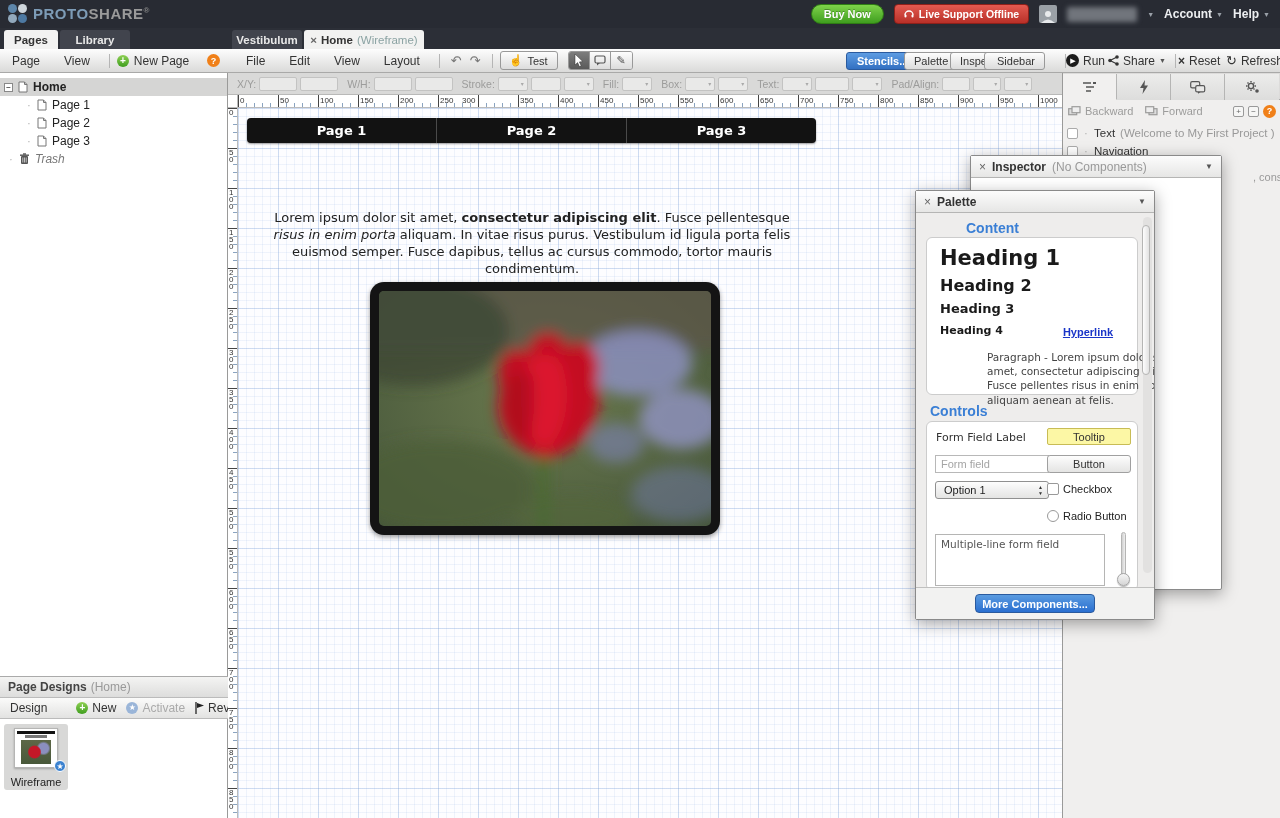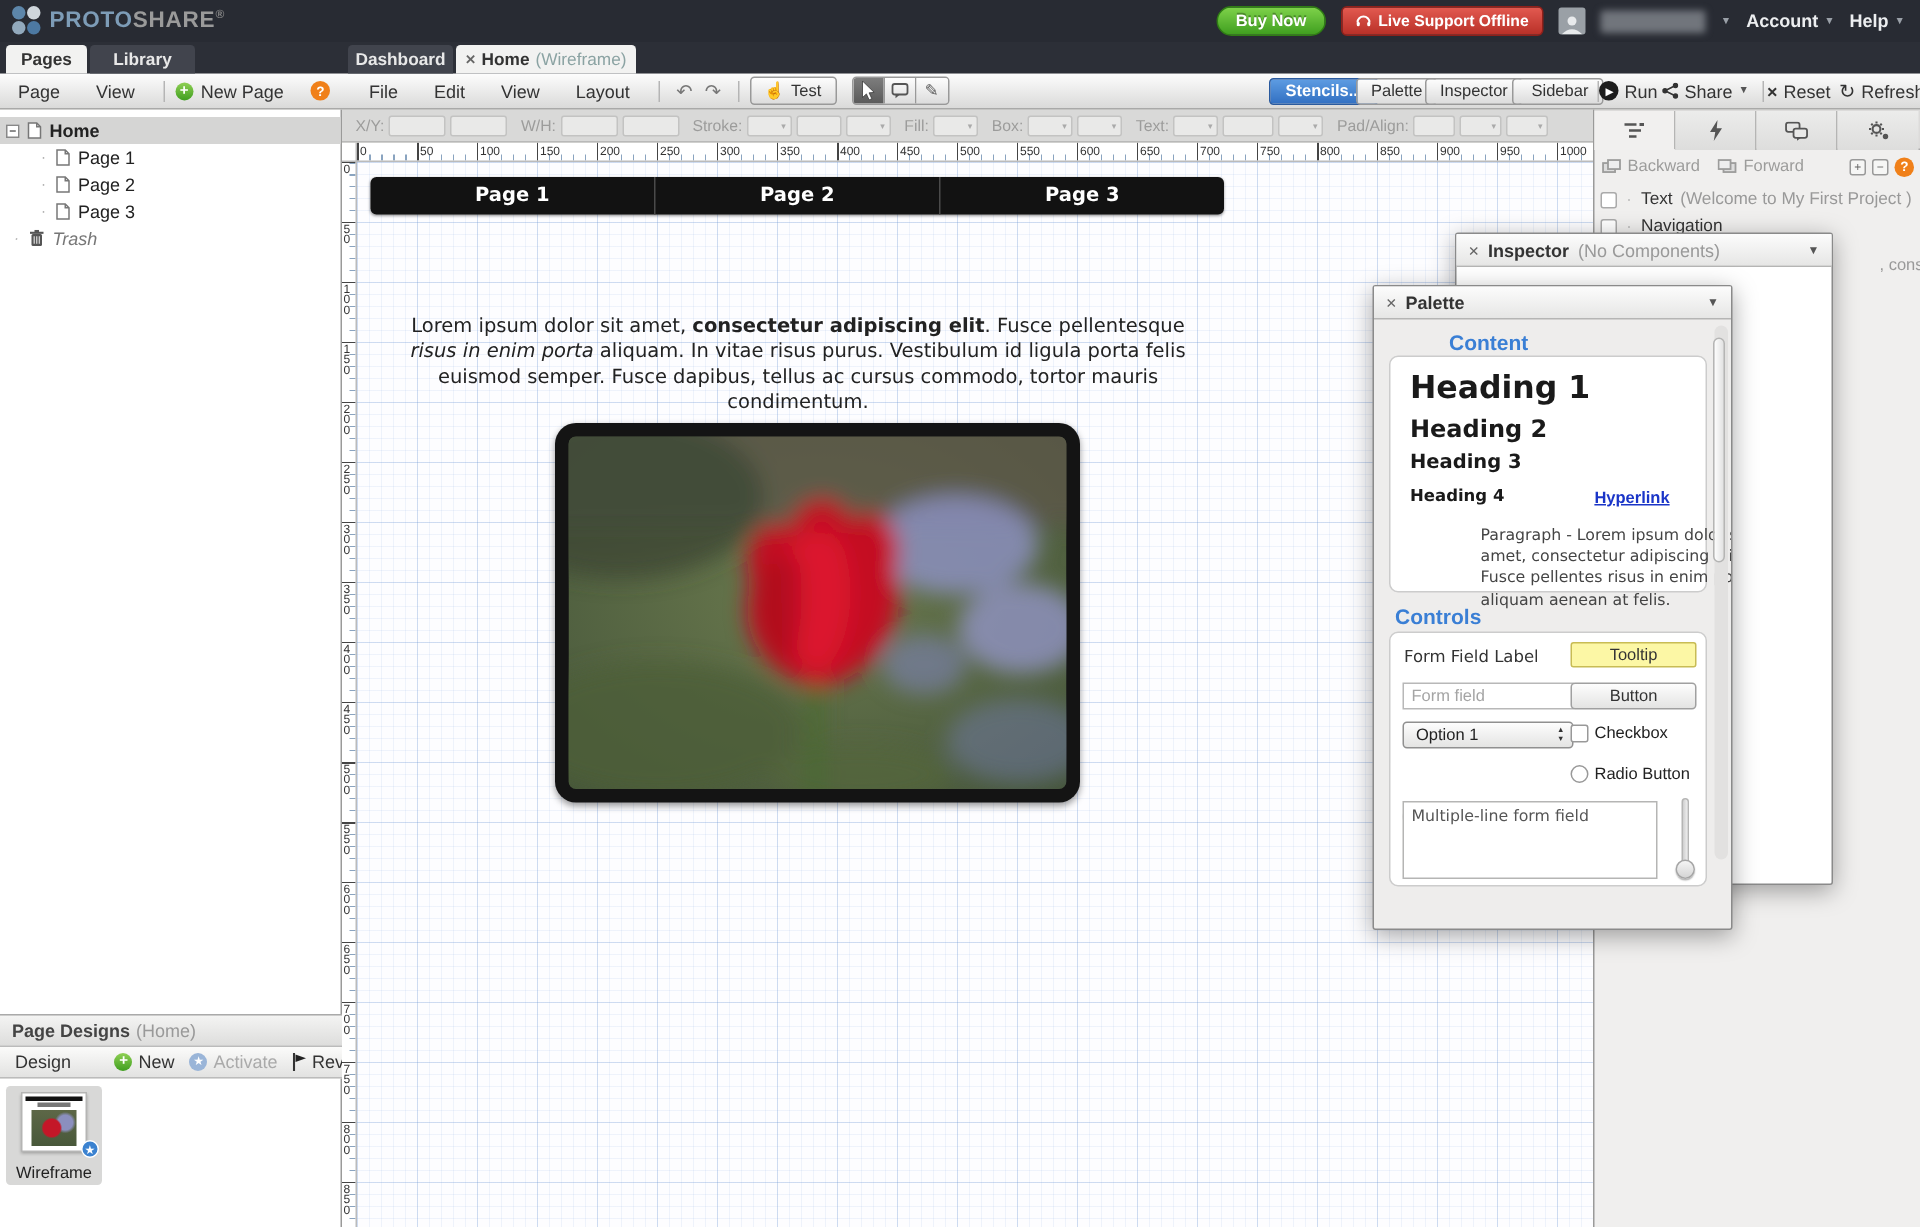--- a/index.html
+++ b/index.html
@@ -164,21 +164,21 @@
     <span class="hdr-link">
         <span>Help</span>
         <span class="hdr-caret">▼</span>
       </span>
   </div>
 </div>
 
 <div class="tabsrow">
   <div class="tab-light" style="left:4px;width:54px;">Pages</div>
   <div class="tab-dark" style="left:60px;width:70px;">Library</div>
-  <div class="tab-dark" style="left:232px;width:70px;">Dashboard</div>
+  <div class="tab-dark" style="left:232px;width:70px;">Vestibulum</div>
   <div class="tab-light" style="left:304px;width:120px;">
     <span style="color:#666;">×</span>
     <span>Home</span>
     <span style="color:#8ba3a3;font-weight:normal;">(Wireframe)</span>
   </div>
 </div>
 
 <div class="lefttb toolbar">
   <span class="menuitem">Page</span>
   <span class="menuitem">View</span>
@@ -213,21 +213,21 @@
           <path d="M3 8 L3 10.5 L6 8" fill="#555"></path>
         </svg>
       </span>
     <span class="segcell">
         <span style="font-size:11px;color:#555;">✎</span>
       </span>
   </span>
   <button class="bluebtn" style="position:absolute;left:618px;">Stencils...</button>
   <button class="graybtn" style="position:absolute;left:676px;">Palette</button>
   <button class="graybtn" style="position:absolute;left:722px;">Inspector</button>
-  <button class="graybtn" style="position:absolute;left:780px;padding-left:12px;">Sidebar</button>
+  <button class="graybtn" style="position:absolute;left:756px;padding-left:12px;">Sidebar</button>
   <span class="tbsep" style="position:absolute;left:830px;"></span>
   <span style="position:absolute;left:838px;display:flex;align-items:center;gap:4px;" class="tbtext">
       <span class="runplay">▶</span>
       <span>Run</span>
     </span>
   <span style="position:absolute;left:880px;display:flex;align-items:center;gap:4px;" class="tbtext">
     <svg width="11" height="11" viewBox="0 0 11 11">
         <circle cx="9" cy="2" r="1.8" fill="#333"></circle>
         <circle cx="2" cy="5.5" r="1.8" fill="#333"></circle>
         <circle cx="9" cy="9" r="1.8" fill="#333"></circle>
@@ -366,21 +366,21 @@
 </div>
 
 <div class="rulercorner"></div>
 <div class="hruler">
     <span class="htick" style="left: 2px;">0</span>
     <span class="htick" style="left: 42px;">50</span>
     <span class="htick" style="left: 82px;">100</span>
     <span class="htick" style="left: 122px;">150</span>
     <span class="htick" style="left: 162px;">200</span>
     <span class="htick" style="left: 202px;">250</span>
-    <span class="htick" style="left: 242px;">300</span>
+    <span class="htick" style="left: 224px;">300</span>
     <span class="htick" style="left: 282px;">350</span>
     <span class="htick" style="left: 322px;">400</span>
     <span class="htick" style="left: 362px;">450</span>
     <span class="htick" style="left: 402px;">500</span>
     <span class="htick" style="left: 442px;">550</span>
     <span class="htick" style="left: 482px;">600</span>
     <span class="htick" style="left: 522px;">650</span>
     <span class="htick" style="left: 562px;">700</span>
     <span class="htick" style="left: 602px;">750</span>
     <span class="htick" style="left: 642px;">800</span>
@@ -549,13 +549,16 @@
         </div>
       <textarea class="ctl-ta" style="">Multiple-line form field</textarea>
       <div class="slider">
           <span class="sliderknob"></span>
         </div>
     </div>
     <div class="pal-scroll">
         <span class="pal-thumb"></span>
       </div>
   </div>
+  <div class="pal-foot">
+    <div class="morebtn">More Components...</div>
+  </div>
 </div>
 
 </body></html>

